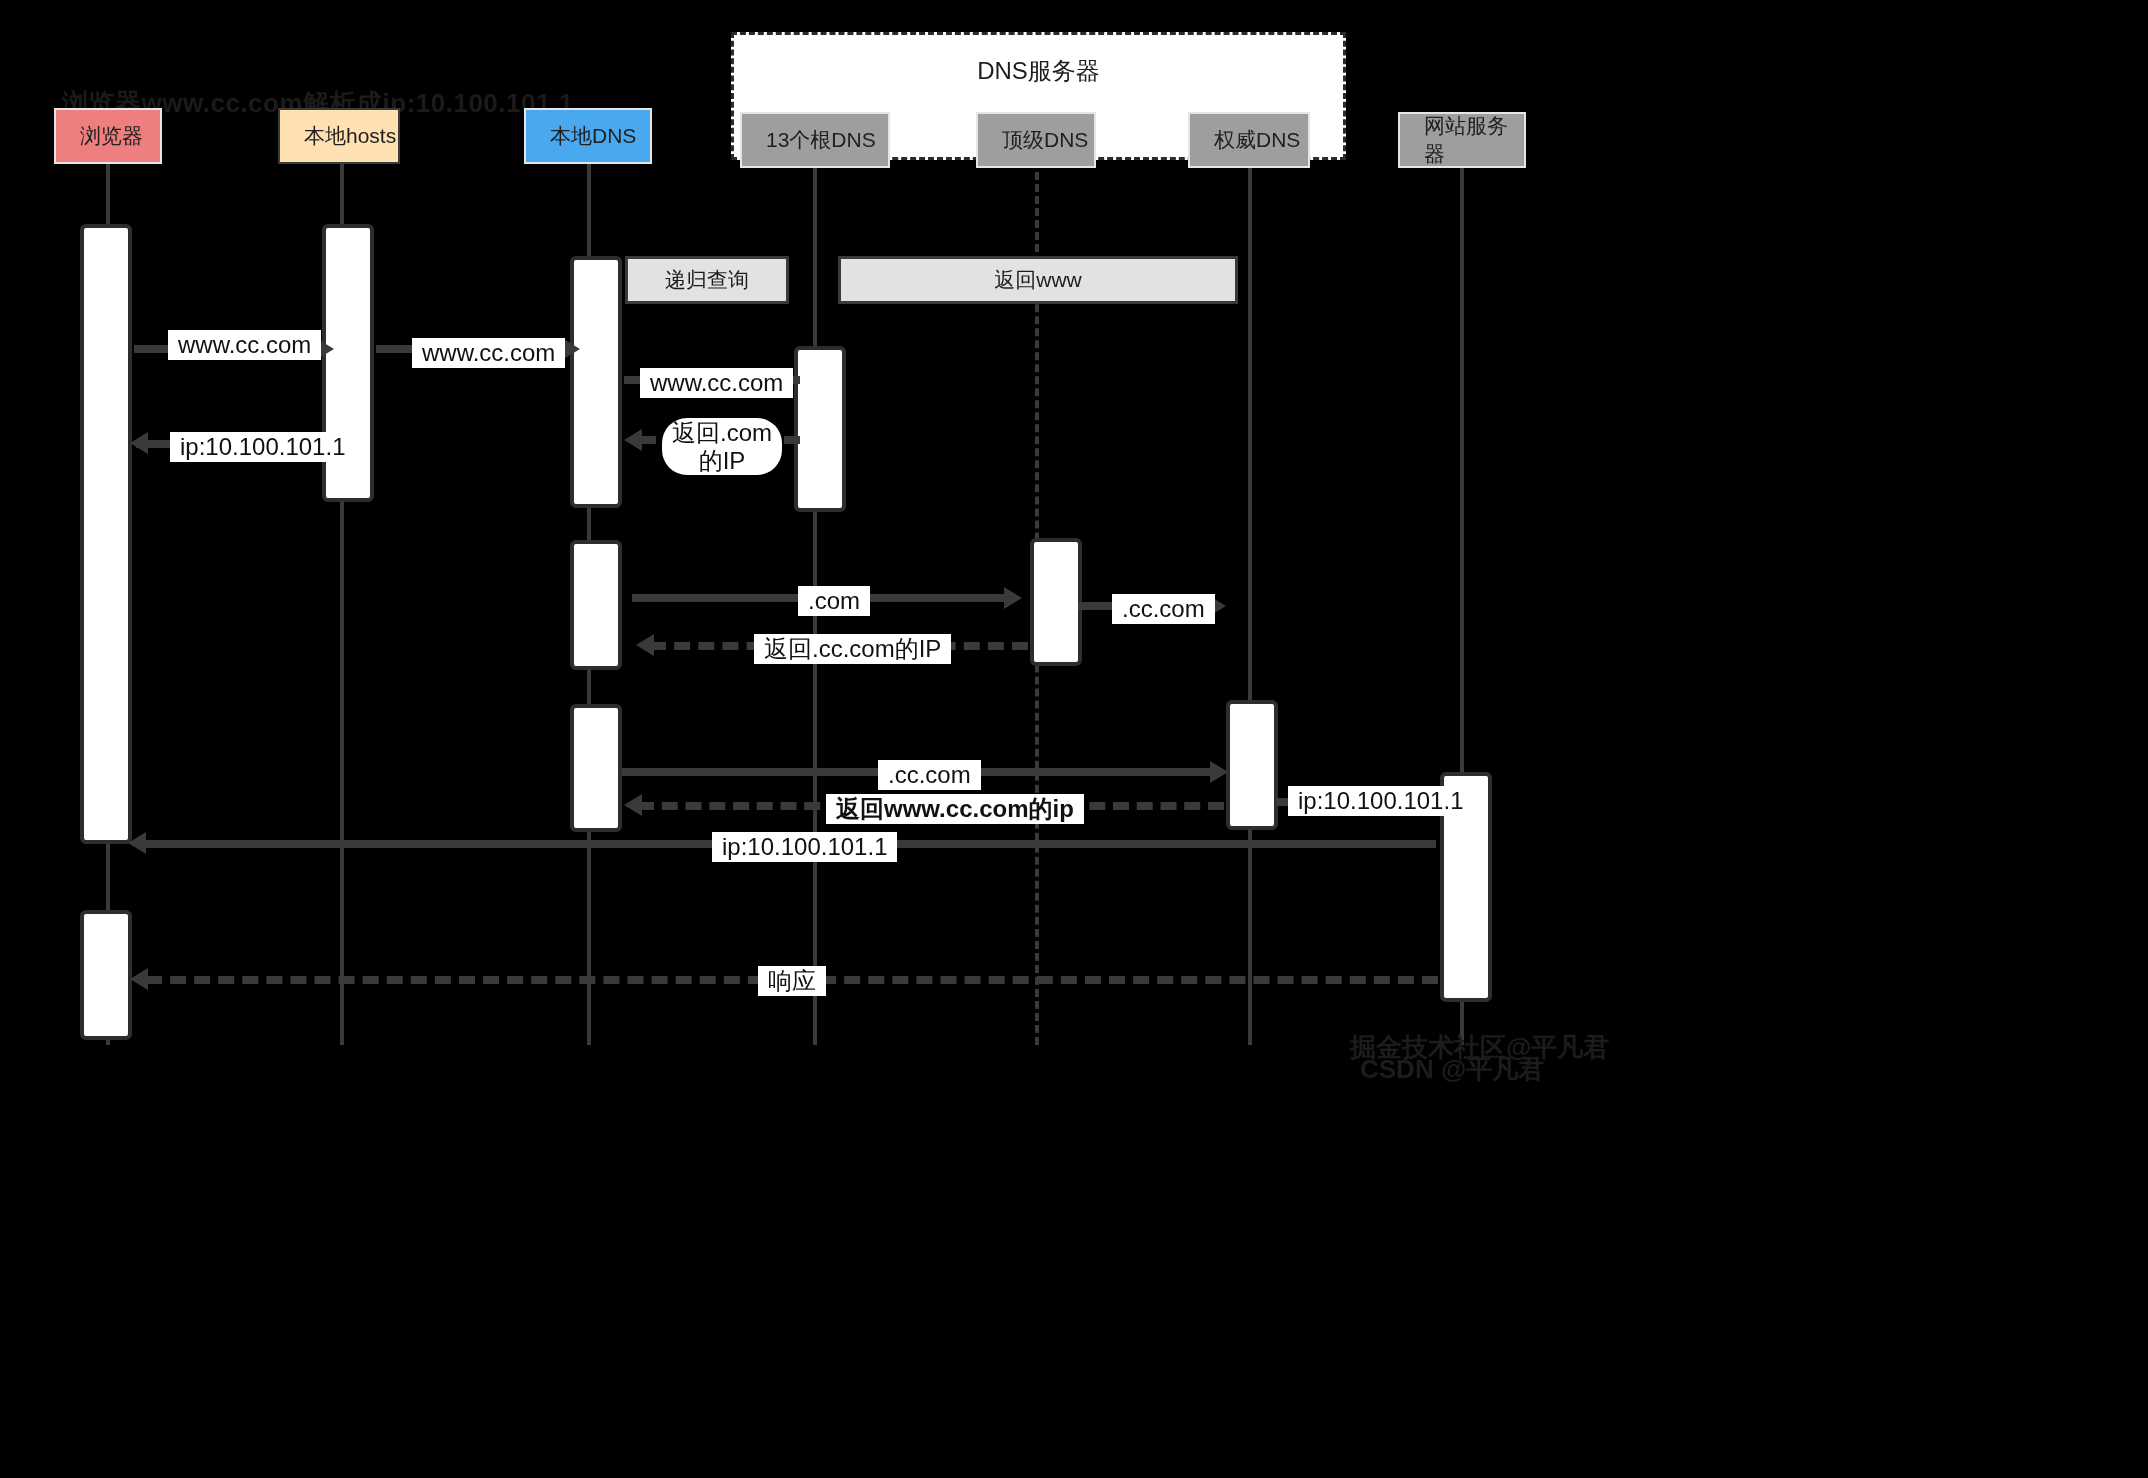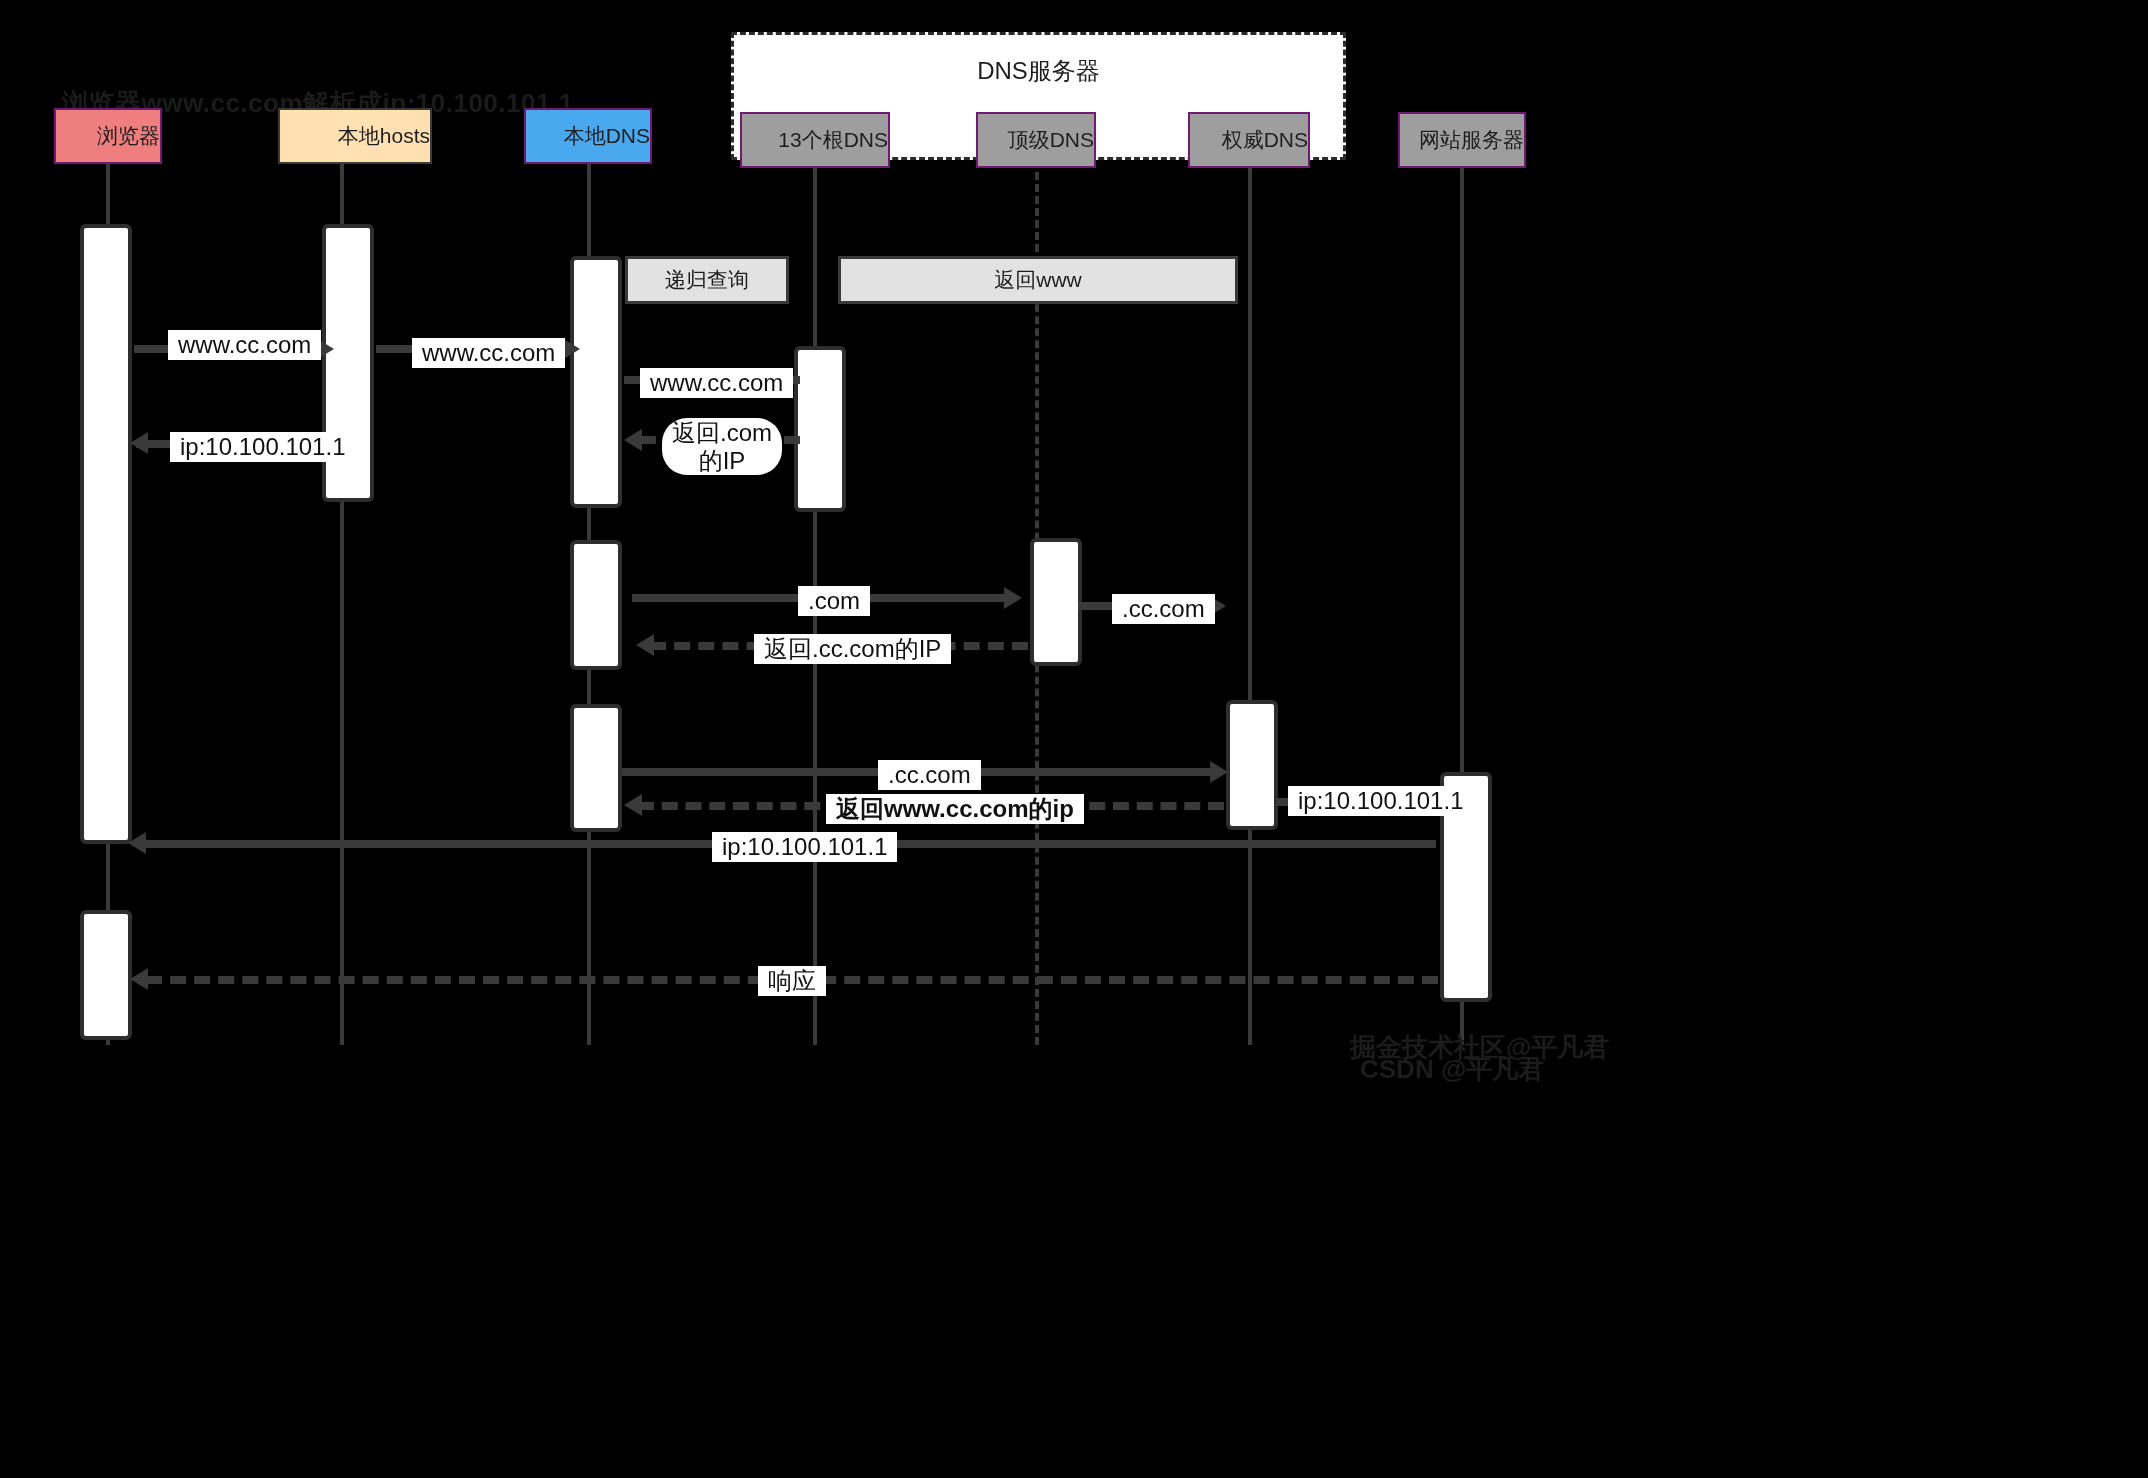--- a/index.html
+++ b/index.html
@@ -5,23 +5,23 @@
   html,body{margin:0;padding:0;background:#000;}
   body{width:2148px;height:1478px;position:relative;overflow:hidden;
        font-family:"Liberation Sans","DejaVu Sans",sans-serif;}
   .canvas{position:absolute;inset:0;}
 
   
   .title{position:absolute;left:62px;top:86px;font-size:26px;font-weight:bold;
          color:#1b1b1b;letter-spacing:.5px;white-space:nowrap;}
 
   
-  .actor{position:absolute;height:56px;border:2px solid #701a75;
-         display:flex;align-items:center;justify-content:flex-end;
-         font-size:21px;color:#1f1f1f;box-sizing:border-box;}
+  .actor{position:absolute;height:56px;border:2px solid #e5e5e5;
+         display:flex;align-items:center;justify-content:flex-start;
+         font-size:21px;color:#1f1f1f;box-sizing:border-box;padding-left:24px;}
   .a-browser{background:#ef7f7f;}
   .a-hosts{background:#ffe0b2;border-color:#3b3b3b;}
   .a-ldns{background:#4aa8ef;}
   .a-gray{background:#9e9e9e;}
 
   
   .lifeline{position:absolute;width:4px;background:#3a3a3a;}
   .lifeline.dashed{width:0;border-left:4px dashed #3a3a3a;background:none;}
 
   
@@ -74,21 +74,21 @@
   <div class="lifeline" style="left:813px;top:160px;height:885px;"></div>
   <div class="lifeline dashed" style="left:1035px;top:160px;height:885px;"></div>
   <div class="lifeline" style="left:1248px;top:160px;height:885px;"></div>
   <div class="lifeline" style="left:1460px;top:160px;height:885px;"></div>
 
   
   <div class="actor a-browser" style="left:54px;top:108px;width:108px;">
     <span>浏览器</span>
   </div>
 
-  <div class="actor a-hosts" style="left:278px;top:108px;width:154px;">
+  <div class="actor a-hosts" style="left:278px;top:108px;width:122px;">
     <span>本地hosts</span>
   </div>
 
   <div class="actor a-ldns" style="left:524px;top:108px;width:128px;">
     <span>本地DNS</span>
   </div>
 
   <div class="actor a-gray" style="left:740px;top:112px;width:150px;">
     <span>13个根DNS</span>
   </div>

